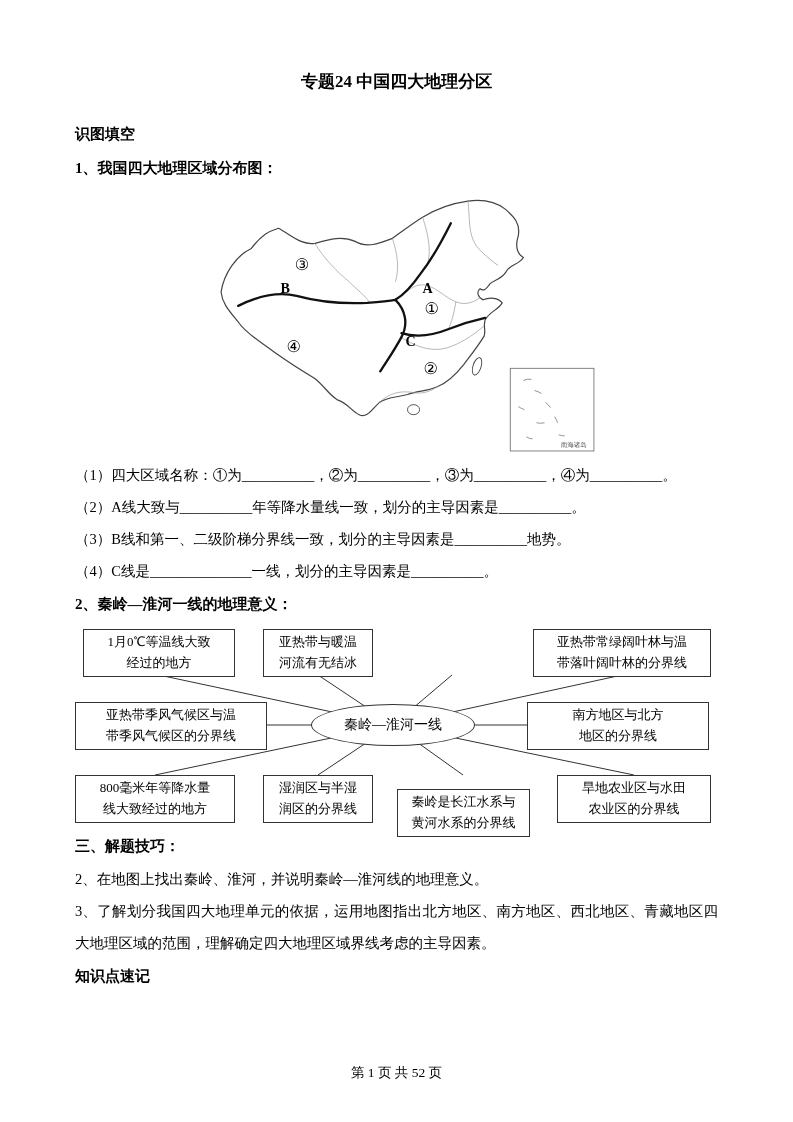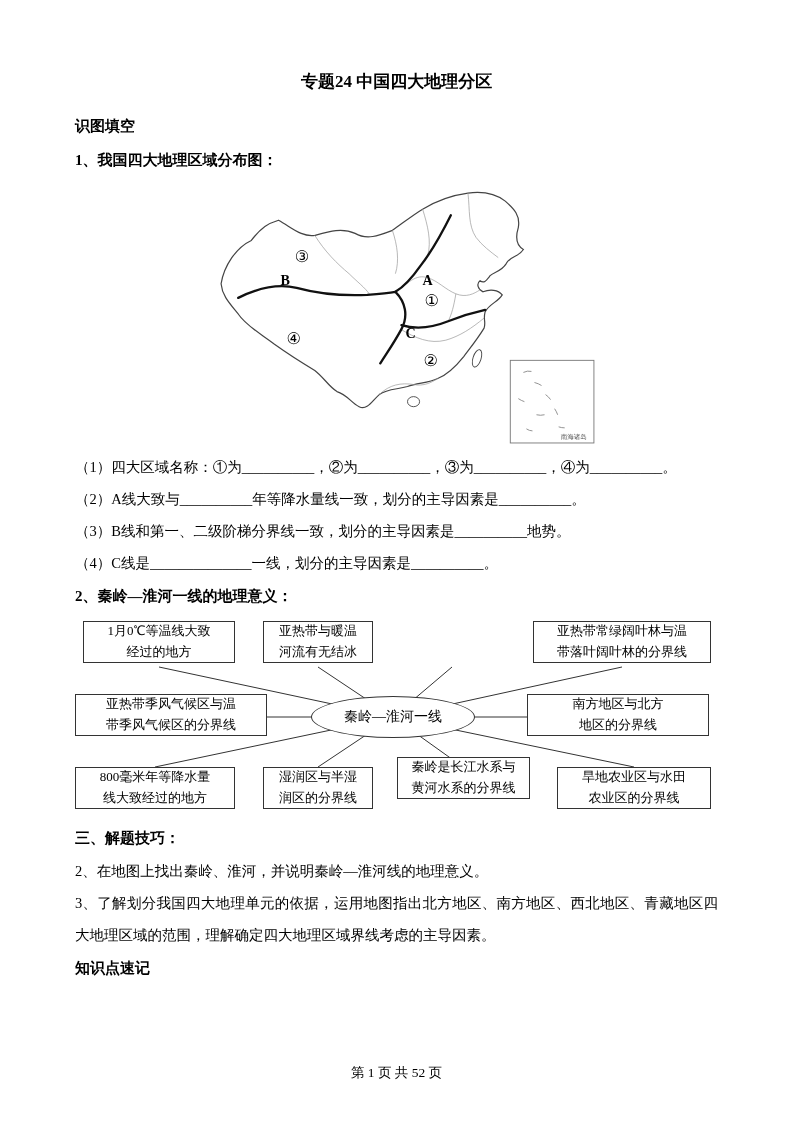--- a/index.html
+++ b/index.html
@@ -11,21 +11,21 @@
     color: #000;
     font-family: "Liberation Serif", serif;
     position: relative;
     padding: 70px 75px 0 75px;
     overflow: hidden;
   }
   .title {
     font-size: 17px;
     font-weight: 700;
     text-align: center;
-    margin-bottom: 16px;
+    margin-bottom: 24px;
   }
   .h-bold {
     font-size: 15px;
     font-weight: 700;
     line-height: 34px;
   }
   .bodyline {
     font-size: 14.5px;
     line-height: 32px;
     text-align: justify;
@@ -40,21 +40,21 @@
     width: 640px;
     height: 194px;
     margin: 8px 0 6px 0;
   }
   .diagram svg.connectors {
     position: absolute;
     left: 0; top: 0;
   }
   .dbox {
     position: absolute;
-    height: 42px;
+    height: 48px;
     border: 1px solid #333;
     background: #fff;
     display: flex;
     align-items: center;
     justify-content: center;
     text-align: center;
     white-space: pre-line;
     font-size: 13px;
     line-height: 1.6;
     padding: 14px 3px;
@@ -172,21 +172,21 @@
     <div class="dbox" style="left:0;     top:73px; width:192px;">亚热带季风气候区与温
 带季风气候区的分界线</div>
     <div class="ellipse">秦岭—淮河一线</div>
     <div class="dbox" style="left:452px; top:73px; width:182px;">南方地区与北方
 地区的分界线</div>
 
     <div class="dbox" style="left:0;     top:146px; width:160px;">800毫米年等降水量
 线大致经过的地方</div>
     <div class="dbox" style="left:188px; top:146px; width:110px;">湿润区与半湿
 润区的分界线</div>
-    <div class="dbox" style="left:322px; top:136px; width:133px;text-align:right;">秦岭是长江水系与
+    <div class="dbox" style="left:322px; top:160px; width:133px;text-align:right;">秦岭是长江水系与
 黄河水系的分界线</div>
     <div class="dbox" style="left:482px; top:146px; width:154px;">旱地农业区与水田
 农业区的分界线</div>
   </div>
 
   <div class="h-bold">三、解题技巧：</div>
   <div class="bodyline">2、在地图上找出秦岭、淮河，并说明秦岭—淮河线的地理意义。</div>
   <div class="bodyline">3、了解划分我国四大地理单元的依据，运用地图指出北方地区、南方地区、西北地区、青藏地区四大地理区域的范围，理解确定四大地理区域界线考虑的主导因素。</div>
 
   <div class="h-bold">知识点速记</div>

